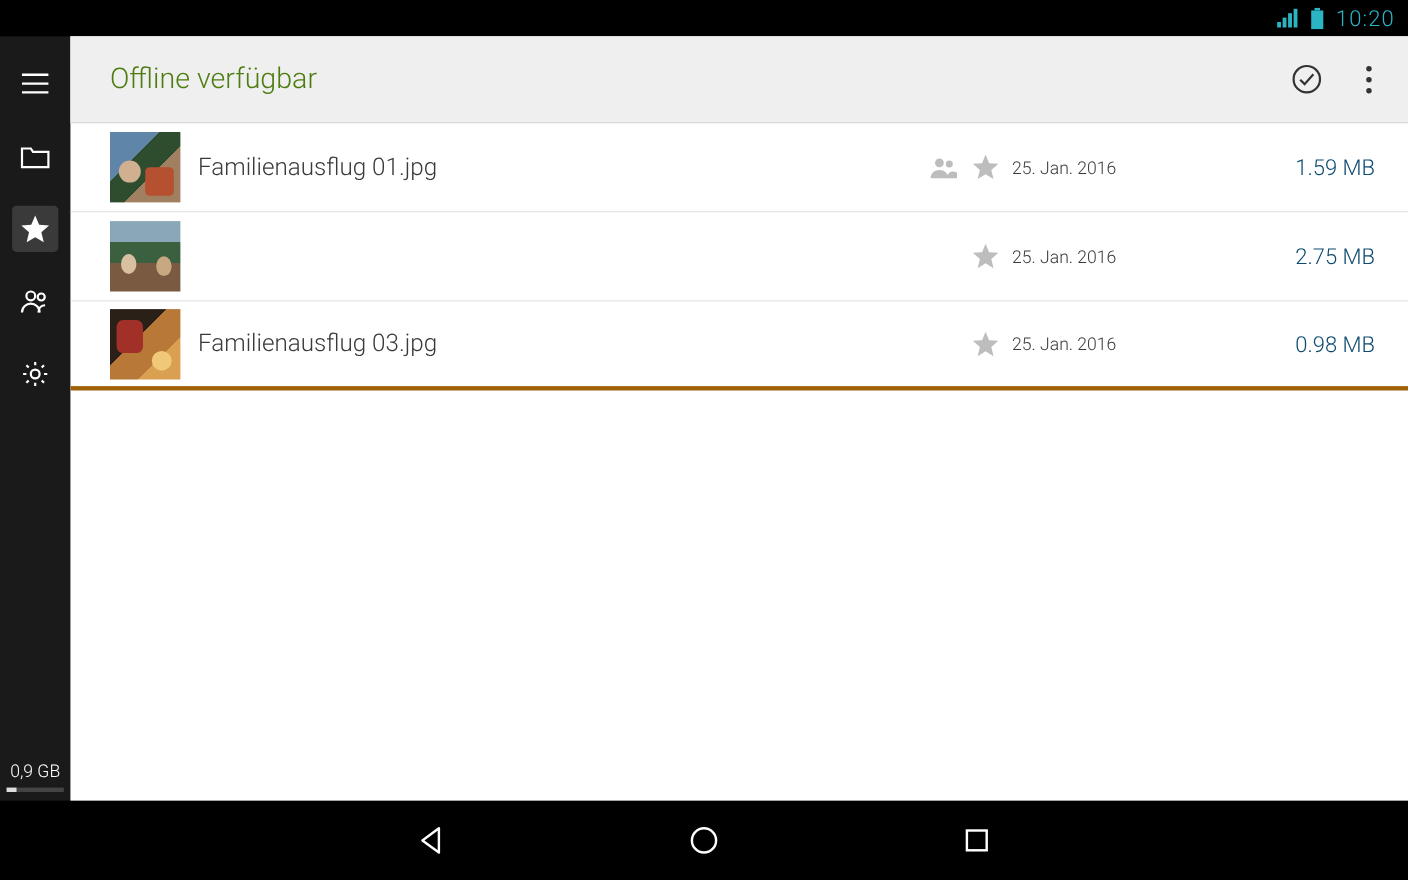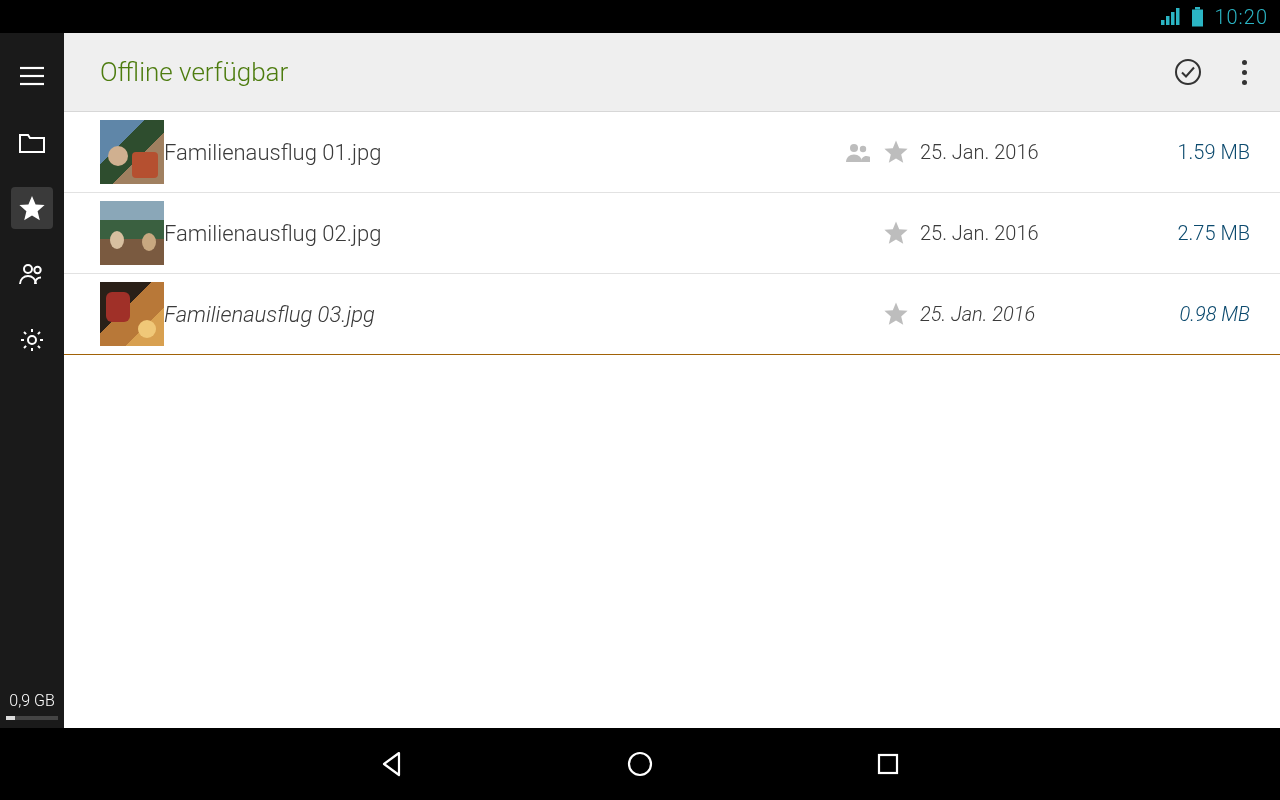--- a/index.html
+++ b/index.html
@@ -31,36 +31,36 @@
 .toolbar-title{font-size:26px;font-weight:300;color:#4d7c0f;}
 .toolbar-spacer{flex:1;}
 .toolbar-btn{width:56px;height:56px;display:flex;align-items:center;justify-content:center;cursor:pointer;color:#333;}
 .toolbar-btn svg{width:28px;height:28px;}
 .dots{display:flex;flex-direction:column;gap:5px;align-items:center;justify-content:center;}
 .dots span{width:5px;height:5px;background:#333;border-radius:50%;}
 
 
 .file-list{flex:1;overflow:auto;}
 .file-row{height:81px;border-bottom:1px solid #e2e2e2;display:flex;align-items:center;padding:0 30px 0 36px;cursor:pointer;}
-.file-row:last-child{border-bottom:1px solid #a16207;font-style:italic;}
+.file-row:last-child{border-bottom:4px solid #a16207;}
 .thumb{width:64px;height:64px;flex:0 0 64px;background:#888;border-radius:0;position:relative;overflow:hidden;}
 .thumb.t1{background:linear-gradient(135deg,#5f86a8 0%,#5f86a8 35%,#2e4d2e 35%,#2e4d2e 60%,#a08060 60%,#a08060 100%);}
 .thumb.t1::before{content:"";position:absolute;left:8px;top:26px;width:20px;height:20px;background:#d0b090;border-radius:50%;}
 .thumb.t1::after{content:"";position:absolute;right:6px;bottom:6px;width:26px;height:26px;background:#b55030;border-radius:4px;}
 .thumb.t2{background:linear-gradient(180deg,#8aa7b8 0%,#8aa7b8 30%,#3a6040 30%,#3a6040 60%,#7a5a40 60%);}
 .thumb.t2::before{content:"";position:absolute;left:10px;top:30px;width:14px;height:18px;background:#d8c0a0;border-radius:50%;}
 .thumb.t2::after{content:"";position:absolute;right:8px;top:32px;width:14px;height:18px;background:#c8a880;border-radius:50%;}
 .thumb.t3{background:linear-gradient(135deg,#2a2018 0%,#2a2018 40%,#b87838 40%,#b87838 70%,#d8a050 70%);}
 .thumb.t3::before{content:"";position:absolute;left:6px;top:10px;width:24px;height:30px;background:#a03028;border-radius:6px;}
 .thumb.t3::after{content:"";position:absolute;right:8px;bottom:8px;width:18px;height:18px;background:#f0c878;border-radius:50%;}
-.file-name{font-size:22px;font-weight:300;color:#3a3a3a;flex:0 0 auto;}
+.file-name{margin-left:16px;font-size:22px;font-weight:300;color:#3a3a3a;flex:0 0 auto;}
 .row-spacer{flex:1;}
 .row-icons{display:flex;align-items:center;gap:10px;flex:0 0 auto;margin-right:10px;min-width:64px;justify-content:flex-end;}
 .row-icons svg{width:28px;height:28px;fill:#bdbdbd;}
-.file-date{width:230px;text-align:left;font-size:20px;font-weight:300;color:#3a3a3a;}
+.file-date{width:230px;text-align:left;font-size:16px;font-weight:300;color:#3a3a3a;}
 .file-size{width:100px;text-align:right;font-size:20px;font-weight:300;color:#0c4a6e;}
 
 
 .navbar{height:72px;background:#000;display:flex;align-items:center;justify-content:center;gap:200px;}
 .nav-btn{width:48px;height:48px;display:flex;align-items:center;justify-content:center;cursor:pointer;}
 .nav-btn svg{width:30px;height:30px;stroke:#fff;fill:none;stroke-width:2;}
 </style>
 </head>
 <body>
 
@@ -173,21 +173,20 @@
               </svg>
               <svg viewBox="0 0 28 28">
                 <path d="M14 2.5l3.2 7.8 8.4.5-6.4 5.7 2 8.3L14 20.4 6.8 24.8l2-8.3L2.4 10.8l8.4-.5z"></path>
               </svg>
             </div>
             <div class="file-date">25. Jan. 2016</div>
             <div class="file-size">1.59 MB</div>
           </div>
           <div class="file-row">
             <div class="thumb t2"></div>
-            <div class="file-name">Familienausflug 02.jpg</div>
             <div class="row-spacer"></div>
             <div class="row-icons">
               <svg viewBox="0 0 28 28">
                 <path d="M14 2.5l3.2 7.8 8.4.5-6.4 5.7 2 8.3L14 20.4 6.8 24.8l2-8.3L2.4 10.8l8.4-.5z"></path>
               </svg>
             </div>
             <div class="file-date">25. Jan. 2016</div>
             <div class="file-size">2.75 MB</div>
           </div>
           <div class="file-row">

